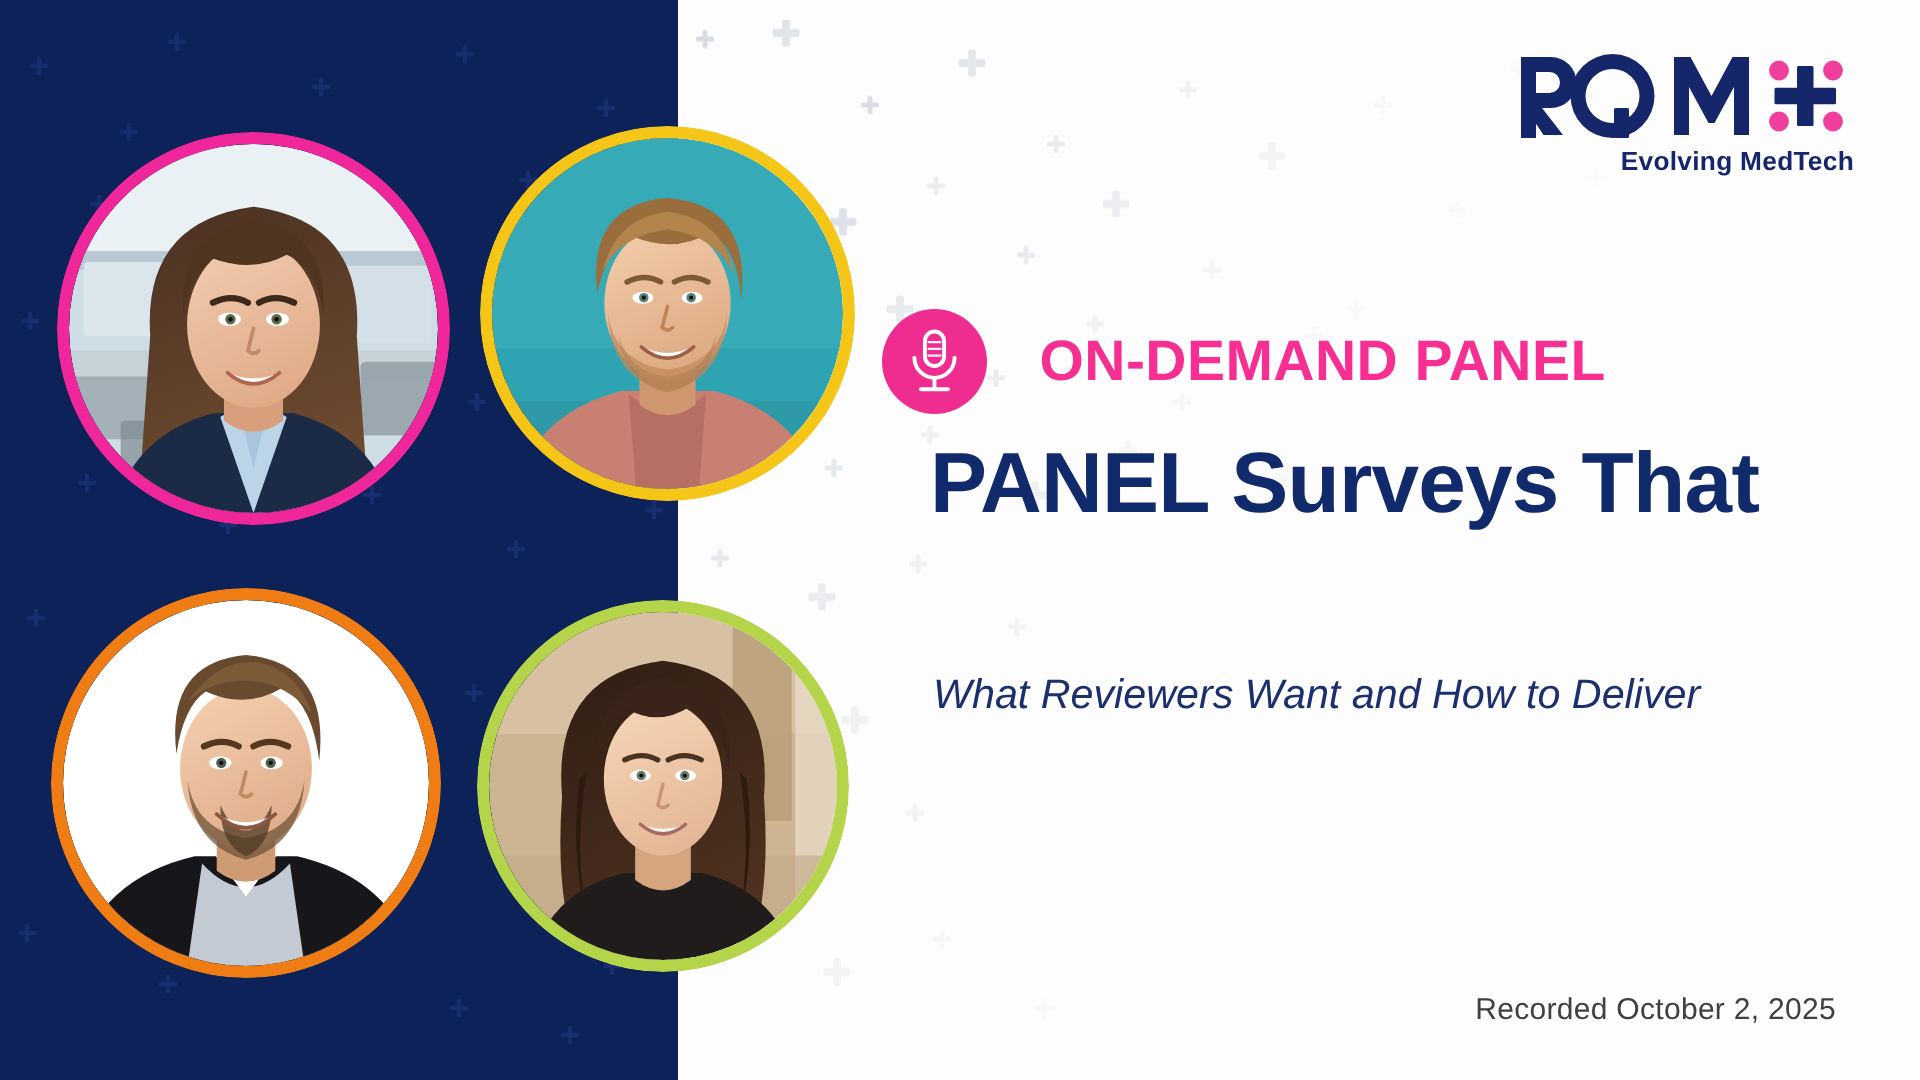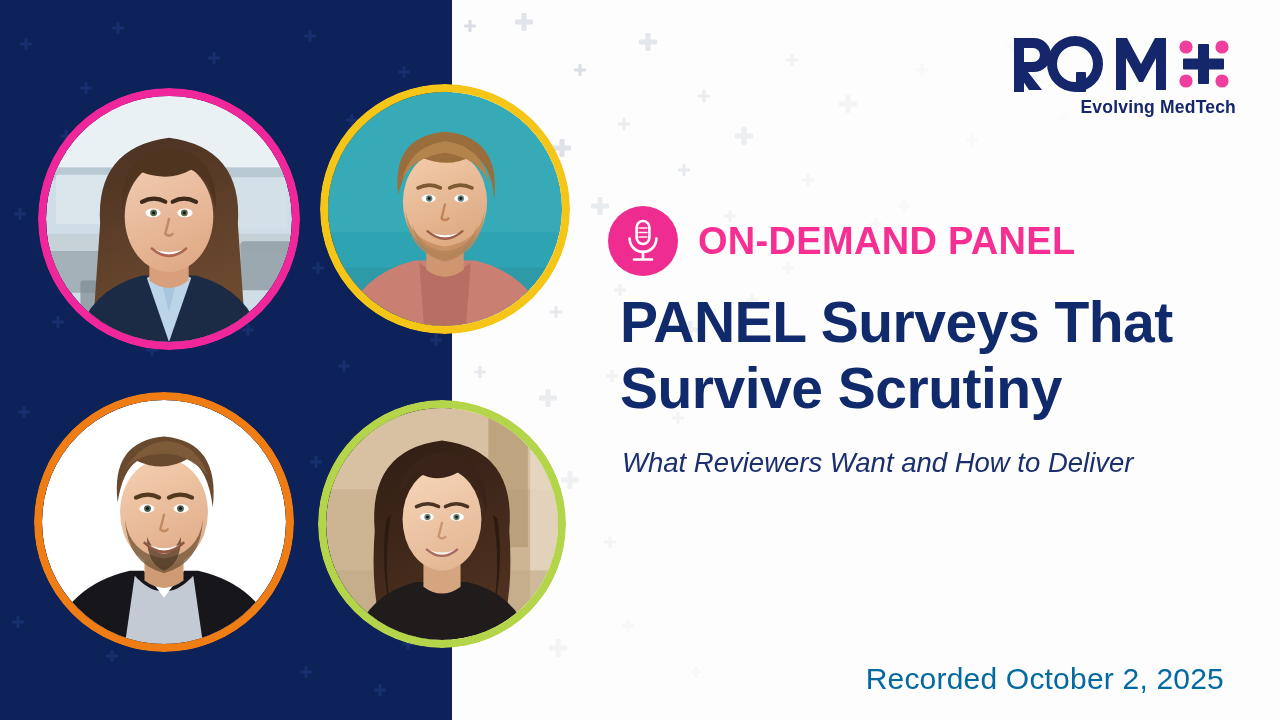--- a/index.html
+++ b/index.html
@@ -49,22 +49,22 @@
   #logo { position:absolute; right:42px; top:34px; width:226px; }
   #logo-mark { display:block; width:226px; height:58px; }
   #logo-tagline {
     text-align:right; font-size:17.5px; font-weight:bold;
     color:#16266b; letter-spacing:0.2px; margin-top:5px;
     padding-right:2px;
   }
 
   
   #badge-row {
-    position:absolute; left:608px; top:206px;
-    display:flex; align-items:center; gap:20px;
+    position:absolute; left:588px; top:206px;
+    display:flex; align-items:center; gap:35px;
   }
   #badge-icon-circle {
     width:70px; height:70px; border-radius:50%;
     background:#ef2d91; display:flex; align-items:center; justify-content:center;
     flex:0 0 auto;
   }
   #badge-icon-circle svg { width:40px; height:46px; display:block; }
   #badge-label {
     font-size:38px; font-weight:bold; color:#f72f93;
     letter-spacing:0.3px; white-space:nowrap; line-height:1;
@@ -76,21 +76,21 @@
     font-size:57px; font-weight:bold; color:#102a6b;
     line-height:1.15; letter-spacing:-0.5px;
   }
   #subtitle {
     position:absolute; left:622px; top:446px; width:660px;
     font-size:27.5px; font-style:italic; font-weight:normal;
     color:#1b2f6e; letter-spacing:0px; line-height:1.2;
   }
   #recorded {
     position:absolute; right:56px; top:662px;
-    font-size:30px; color:#0369a1; letter-spacing:0.2px;
+    font-size:20px; color:#404040; letter-spacing:0.2px;
     white-space:nowrap;
   }
 </style>
 </head>
 <body>
 
 <div id="stage">
 
   <svg id="plus-pattern" viewBox="0 0 828 720" preserveAspectRatio="none" aria-hidden="true">
     <defs>
@@ -468,20 +468,19 @@
           <line x1="16" y1="14.5" x2="24" y2="14.5"></line>
           <line x1="16" y1="19" x2="24" y2="19"></line>
         </g>
       </svg>
     </div>
     <div id="badge-label">ON-DEMAND PANEL</div>
   </div>
 
   <div id="headline">
     <div>PANEL Surveys That</div>
-    <div>Survive Scrutiny</div>
   </div>
 
   <div id="subtitle">What Reviewers Want and How to Deliver</div>
 
   <div id="recorded">Recorded October 2, 2025</div>
 
 </div>
 
 </body></html>

